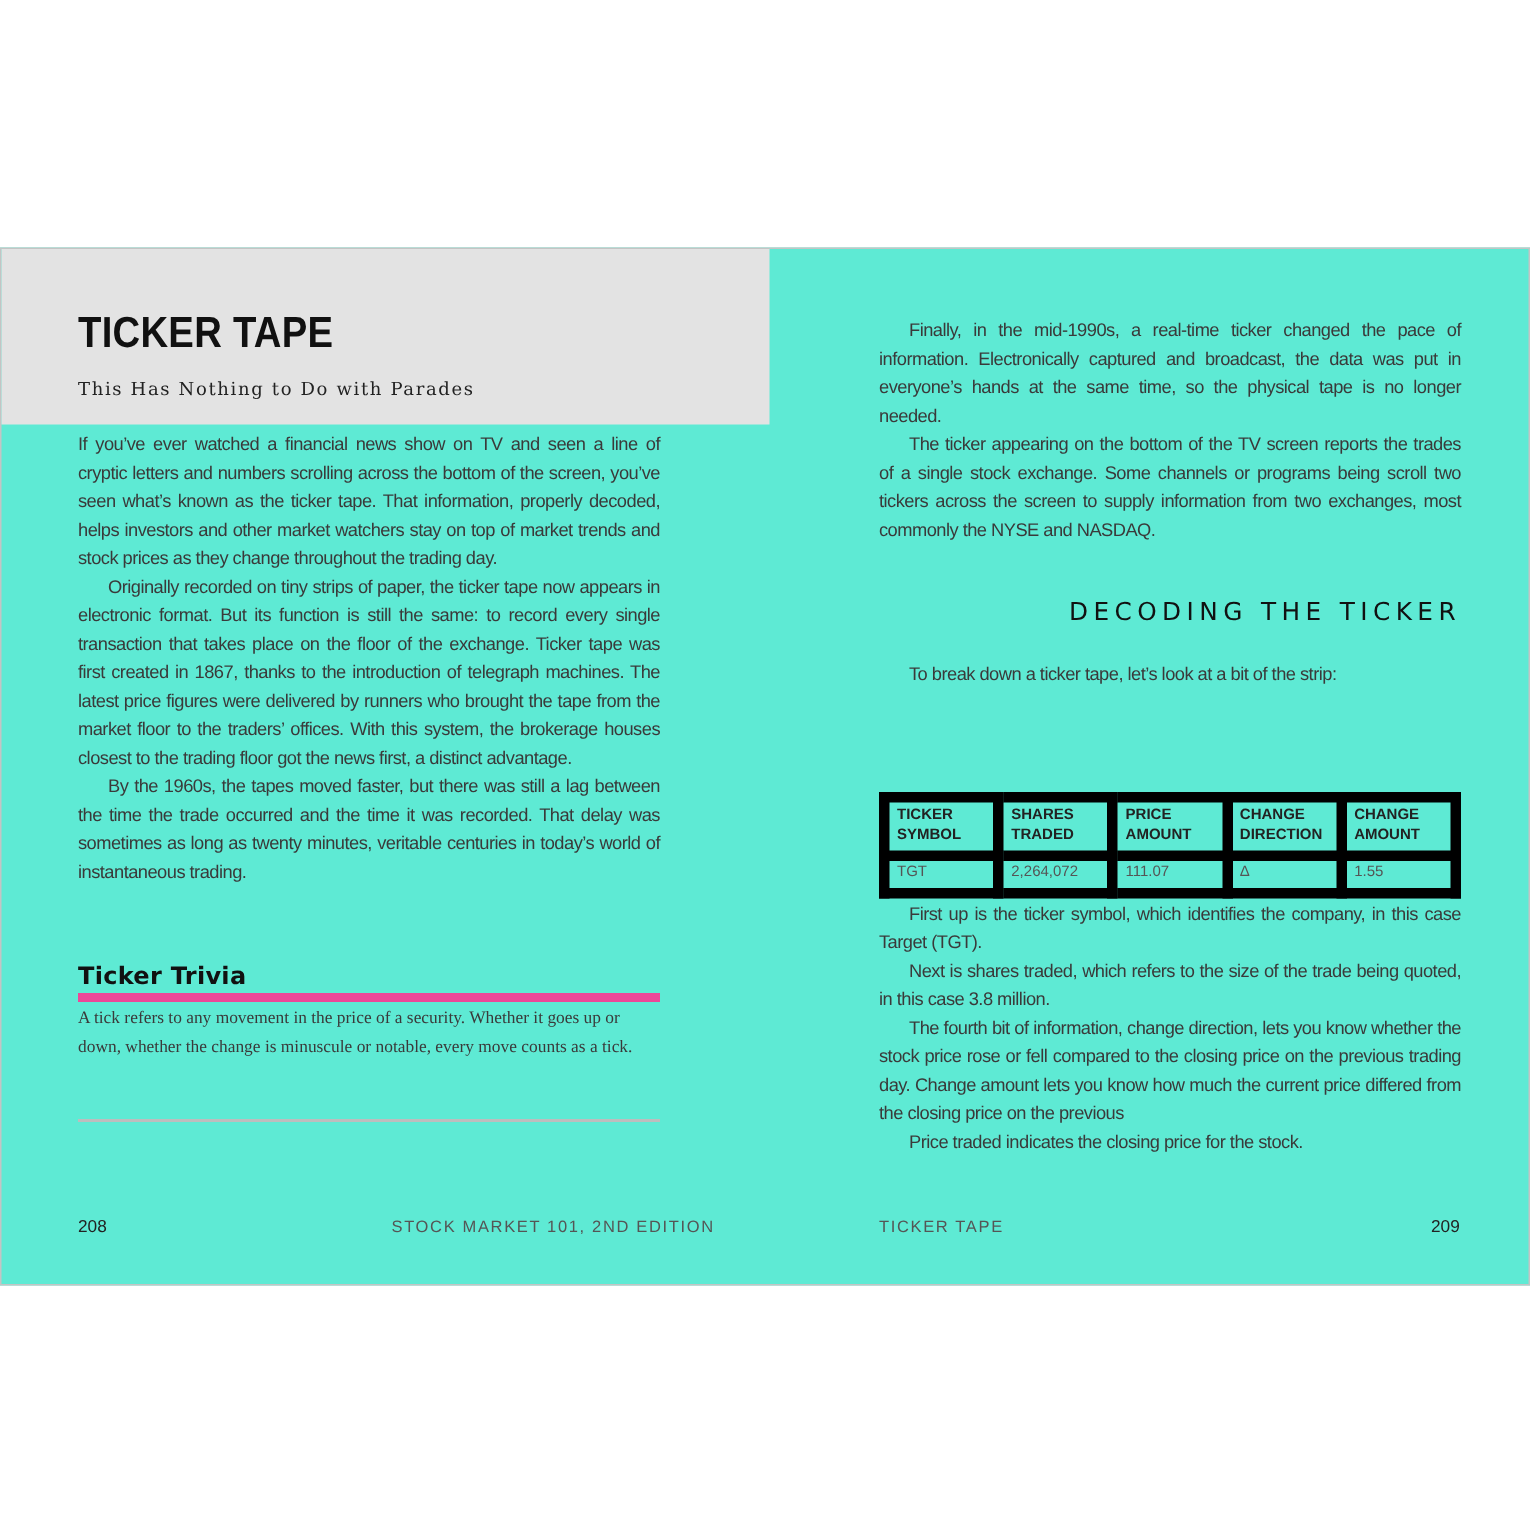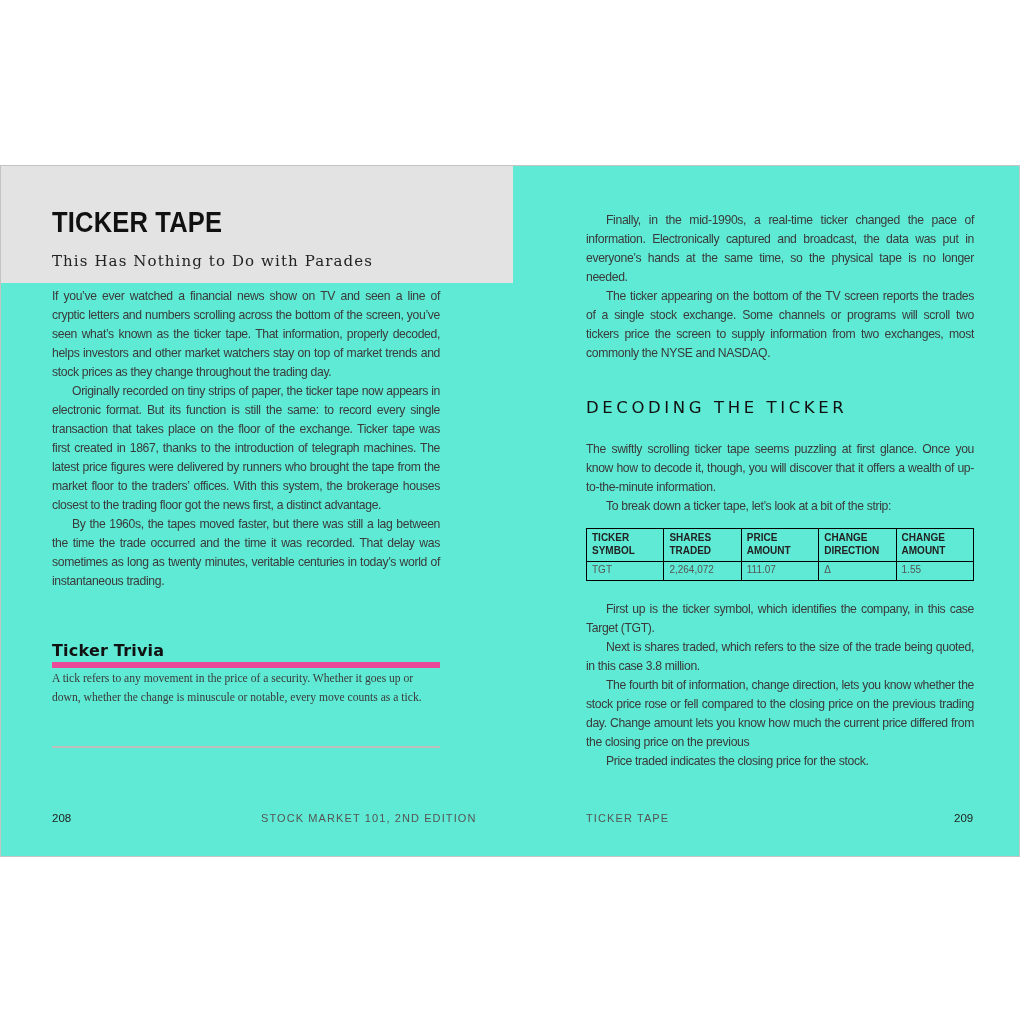--- a/index.html
+++ b/index.html
@@ -16,21 +16,21 @@
     position: absolute; left: 0; top: 0; width: 512px; height: 117px;
     background: #e3e3e3;
   }
   .chapter-title {
     position: absolute; left: 51px; top: 40px; margin: 0;
     font-family: "Liberation Sans", sans-serif; font-weight: bold;
     font-size: 29px; letter-spacing: 0.2px; color: #111; transform: scaleX(0.88); transform-origin: left;
   }
   .chapter-subtitle {
     position: absolute; left: 51px; top: 86px; margin: 0;
-    font-family: "DejaVu Serif", serif; font-size: 15px; letter-spacing: 1.1px; color: #222;
+    font-family: "DejaVu Serif", serif; font-size: 12px; letter-spacing: 1.1px; color: #222;
   }
 
   .body-text {
     font-family: Liberation Sans, sans-serif; font-size: 12.2px; line-height: 19px;
     color: #3a3a3a; text-align: justify; margin: 0;
     letter-spacing: -0.35px;
   }
   .body-text p { margin: 0; text-indent: 20px; }
   .body-text p.noindent { text-indent: 0; }
 
@@ -50,30 +50,30 @@
   }
   .sidebar-rule {
     position: absolute; left: 51px; top: 580px; width: 388px; border-top: 2px solid #bdbdbd;
   }
 
   .folio { position: absolute; top: 646px; font-family: "Liberation Sans", sans-serif; font-size: 11.5px; color: #222; }
   .running-head { position: absolute; top: 646px; font-family: "Liberation Sans", sans-serif; font-size: 11px; letter-spacing: 1.1px; color: #555; }
 
   .right-body-1 { position: absolute; left: 73px; top: 45px; width: 388px; }
   .section-heading {
-    position: absolute; left: 73px; top: 232px; width: 388px; margin: 0; text-align: left;
+    position: absolute; left: 73px; top: 232px; width: 388px; margin: 0; text-align: right;
     font-family: "DejaVu Sans", sans-serif; font-size: 16.5px; letter-spacing: 3.6px; color: #111; font-weight: normal;
   }
   .right-body-2 { position: absolute; left: 73px; top: 274px; width: 388px; }
 
   .ticker-table {
     position: absolute; left: 73px; top: 362px; width: 388px;
     border-collapse: collapse; font-family: "Liberation Sans", sans-serif; font-size: 10px; color: #222;
   }
-  .ticker-table th, .ticker-table td { border: 1px solid #000000; padding: 2px 5px; text-align: left; vertical-align: top; }
+  .ticker-table th, .ticker-table td { border: 7px solid #000000; padding: 2px 5px; text-align: left; vertical-align: top; }
   .ticker-table th { font-weight: bold; line-height: 13px; height: 28px; transform-origin: left; }
   .ticker-table td { color: #555; height: 14px; }
 
   .right-body-3 { position: absolute; left: 73px; top: 434px; width: 388px; }
 </style>
 </head>
 <body>
 
 <div class="spread">
 
@@ -95,27 +95,26 @@
     <p class="sidebar-text">A tick refers to any movement in the price of a security. Whether it goes up or down, whether the change is minuscule or notable, every move counts as a tick.</p>
     <div class="sidebar-rule"></div>
 
     <span class="folio" style="left:51px;">208</span>
     <span class="running-head" style="left:260px;">STOCK MARKET 101, 2ND EDITION</span>
   </div>
 
   <div class="page page-right">
     <div class="body-text right-body-1">
       <p>Finally, in the mid-1990s, a real-time ticker changed the pace of information. Electronically captured and broadcast, the data was put in everyone’s hands at the same time, so the physical tape is no longer needed.</p>
-      <p>The ticker appearing on the bottom of the TV screen reports the trades of a single stock exchange. Some channels or programs will scroll two tickers price the screen to supply information from two exchanges, most commonly the NYSE and NASDAQ.</p>
+      <p>The ticker appearing on the bottom of the TV screen reports the trades of a single stock exchange. Some channels or programs being scroll two tickers across the screen to supply information from two exchanges, most commonly the NYSE and NASDAQ.</p>
     </div>
 
     <h2 class="section-heading">DECODING THE TICKER</h2>
 
     <div class="body-text right-body-2">
-      <p class="noindent">The swiftly scrolling ticker tape seems puzzling at first glance. Once you know how to decode it, though, you will discover that it offers a wealth of up-to-the-minute information.</p>
       <p>To break down a ticker tape, let’s look at a bit of the strip:</p>
     </div>
 
     <table class="ticker-table">
       <thead>
         <tr>
           <th style="width:20%">TICKER SYMBOL</th>
           <th style="width:20%">SHARES TRADED</th>
           <th style="width:20%">PRICE AMOUNT</th>
           <th style="width:20%">CHANGE DIRECTION</th>

